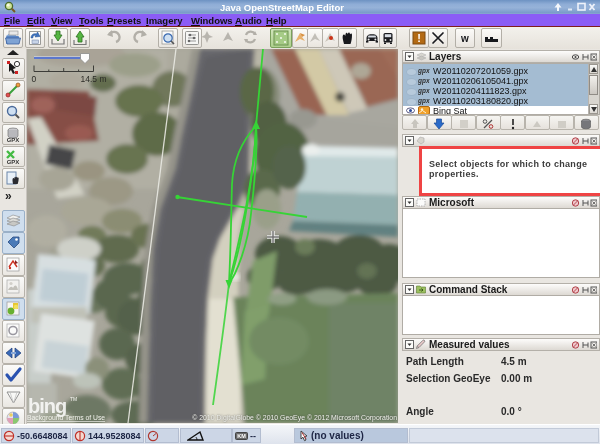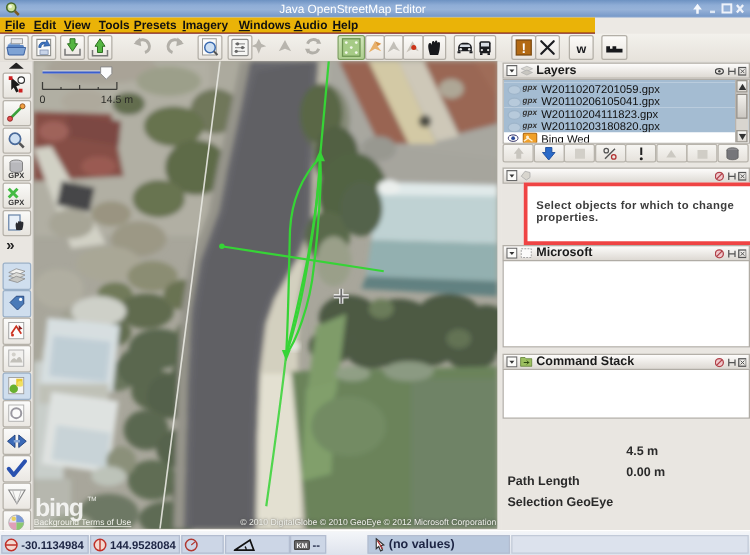--- a/index.html
+++ b/index.html
@@ -1,19 +1,19 @@
 <!DOCTYPE html>
 <html><head><meta charset="utf-8">
 <style>
 html,body{margin:0;padding:0;}
 body{width:600px;height:444px;overflow:hidden;font-family:"Liberation Sans",sans-serif;background:#ece9e4;}
 #win{position:absolute;left:0;top:0;width:600px;height:444px;}
 #titlebar{position:absolute;left:0;top:0;width:600px;height:14px;background:linear-gradient(#6d92c2 0%,#8fadd6 30%,#96b2d8 55%,#7b9cca 90%,#89a6d0 100%);}
-#title{position:absolute;left:282px;top:1.5px;transform:translateX(-50%);white-space:nowrap;font-size:9.5px;font-weight:normal;color:#fff;letter-spacing:0px;}
-#menubar{position:absolute;left:0;top:14px;width:476px;height:12px;background:#eab308;border-bottom:6px solid #7f1d1d;}
+#title{position:absolute;left:282px;top:1.5px;transform:translateX(-50%);white-space:nowrap;font-size:9.5px;font-weight:bold;color:#fff;letter-spacing:0px;}
+#menubar{position:absolute;left:0;top:14px;width:600px;height:12px;background:#8b5cf6;border-bottom:1px solid #7f1d1d;}
 .mi{position:absolute;top:1px;font-size:9.5px;font-weight:bold;color:#111;}
 #toolbar{position:absolute;left:0;top:27px;width:600px;height:22px;background:linear-gradient(#f3f1ec,#e6e2db);border-bottom:1px solid #c6c2ba;}
 .tb{position:absolute;top:1px;height:18px;border:1px solid #b3afa7;border-radius:2px;background:linear-gradient(#fcfbf9,#e9e5df);}
 .tbf{position:absolute;top:1px;height:18px;}
 #leftbar{position:absolute;left:0;top:49px;width:26px;height:375px;background:#e9e6e1;border-right:1px solid #c9c5bf;}
 .lb{position:absolute;left:2px;width:21px;height:19px;border:1px solid #b6b2aa;border-radius:2px;background:linear-gradient(#fafaf8,#e7e4de);}
 .lbb{position:absolute;left:2px;width:21px;height:20px;border:1px solid #9ab0c8;border-radius:2px;background:#cfdeee;}
 .lbw{position:absolute;left:2px;width:21px;height:20px;border:1px solid #b6b2aa;border-radius:2px;background:linear-gradient(#fbfbfa,#eae7e2);}
 #map{position:absolute;left:27px;top:49px;width:371px;height:374px;background:#a8a69a;}
 #splitter{position:absolute;left:398px;top:49px;width:3px;height:375px;background:#e9e6e1;}
@@ -24,21 +24,21 @@
 #statusbar{position:absolute;left:0;top:424px;width:600px;height:20px;background:linear-gradient(#f4f6f9,#dde2ec);border-top:1px solid #fff;}
 .sc{position:absolute;top:3px;height:13px;background:#ccd6e6;border:1px solid #b3bdd0;font-size:9px;font-weight:bold;color:#1d2544;}
 .sctx{position:absolute;top:1.5px;white-space:nowrap;}
 .lrow{position:absolute;left:0;width:185px;height:10px;background:#a4bcd2;font-size:9px;color:#111;padding-left:28px;}
 .leye{position:absolute;left:3px;top:1.5px;width:9px;height:6px;border:1px solid #9ab0c4;border-radius:50%;background:#c8d6e4;opacity:0.55;}
 .lgpx{position:absolute;left:15px;top:1px;font-size:6.5px;font-weight:bold;font-style:italic;color:#333;}
 .lname{position:absolute;left:30px;top:-0.5px;}
 .lab{position:absolute;top:0;width:23px;height:13px;border:1px solid #b8b4ac;border-radius:2px;background:linear-gradient(#f6f5f2,#e6e2dc);text-align:center;}
 .lab svg{margin-top:0px;}
 .mrow{position:absolute;left:0;width:196px;height:14px;font-size:10px;font-weight:bold;color:#2a2a2a;}
-.ml{position:absolute;left:4px;margin-top:24px;}
+.ml{position:absolute;left:4px;}
 .mv{position:absolute;left:99px;}
 </style></head><body>
 <div id="win">
 <div id="titlebar">
 <svg style="position:absolute;left:4px;top:1px" width="12" height="12" viewBox="0 0 12 12">
         <circle cx="5" cy="5" r="3.6" fill="#cfe49a" stroke="#4a6a2a" stroke-width="1.3"></circle>
         <line x1="7.8" y1="7.8" x2="11" y2="11" stroke="#7a5a20" stroke-width="2"></line>
         <circle cx="4.2" cy="4.2" r="1.4" fill="#f4f8e0"></circle>
       </svg>
 <div id="title">Java OpenStreetMap Editor</div>
@@ -457,21 +457,21 @@
 <div class="lrow" style="top:42px;background:#fff">
           <svg style="position:absolute;left:3px;top:1px" width="9" height="7" viewBox="0 0 9 7">
             <ellipse cx="4.5" cy="3.5" rx="4" ry="2.6" fill="#fff" stroke="#336" stroke-width="0.8"></ellipse>
             <circle cx="4.5" cy="3.5" r="1.5" fill="#2a4a9a"></circle>
           </svg>
           <svg style="position:absolute;left:15px;top:0px" width="12" height="9" viewBox="0 0 12 9">
             <rect x="0.5" y="0.5" width="11" height="8" rx="1.5" fill="#f0a028" stroke="#b06810" stroke-width="1"></rect>
             <circle cx="4" cy="3.5" r="1.2" fill="#fcf0d8"></circle>
             <path d="M1 7 L4.5 4.5 L8 7" stroke="#fcf0d8" stroke-width="1" fill="none"></path>
           </svg>
-          <span class="lname">Bing Wed</span>
+          <span class="lname">Bing Sat</span>
         </div>
 
 <div style="position:absolute;left:185px;top:0;width:10px;height:50px;background:#d8d5cf;border-left:1px solid #b8b4ae">
 <div style="position:absolute;left:0;top:0;width:9px;height:10px;background:linear-gradient(#fafaf8,#dcd8d2);border:1px solid #9a968f;box-sizing:border-box"></div>
 <svg style="position:absolute;left:2px;top:3px" width="6" height="5" viewBox="0 0 6 5">
             <path d="M3 0 L6 5 L0 5 Z" fill="#333"></path>
           </svg>
 <div style="position:absolute;left:0;top:11px;width:9px;height:20px;background:linear-gradient(#f2f0ec,#ccc8c2);border:1px solid #908c86;box-sizing:border-box"></div>
 <div style="position:absolute;left:0;top:40px;width:9px;height:10px;background:linear-gradient(#fafaf8,#dcd8d2);border:1px solid #9a968f;box-sizing:border-box"></div>
 <svg style="position:absolute;left:2px;top:43px" width="6" height="5" viewBox="0 0 6 5">
@@ -562,38 +562,60 @@
 <svg style="position:absolute;left:169px;top:1.5px" width="25" height="8" viewBox="0 0 25 8">
           <circle cx="3.5" cy="4" r="3.2" fill="#f0c8cc" stroke="#b04048" stroke-width="1"></circle>
           <line x1="1.3" y1="6.2" x2="5.7" y2="1.8" stroke="#b04048" stroke-width="0.9"></line>
           <path d="M11 1 L11 7 M11 4 L16 4 M16 1.5 L16 6.5" stroke="#555" stroke-width="1" fill="none"></path>
           <rect x="19" y="1" width="6" height="6" fill="none" stroke="#555" stroke-width="1"></rect>
           <path d="M20.5 2.5 L23.5 5.5 M23.5 2.5 L20.5 5.5" stroke="#555" stroke-width="0.8"></path>
         </svg>
 </div>
 <div class="pbody" style="top:246px;height:38px"></div>
 
+<div class="phead" style="top:289px">
+<svg style="position:absolute;left:2px;top:1px" width="9" height="9" viewBox="0 0 9 9">
+          <rect x="0.5" y="0.5" width="8" height="8" fill="#fcfcfa" stroke="#666"></rect>
+          <path d="M2.5 3.5 h4 l-2 2.5 z" fill="#333"></path>
+        </svg>
+<svg style="position:absolute;left:12px;top:0px" width="11" height="11" viewBox="0 0 11 11">
+          <path d="M1.5 9.5 L2.2 7 L8 1.2 C8.8 0.4 10.4 1.8 9.6 2.8 L4 8.5 Z" fill="#e8c8c8" stroke="#777" stroke-width="0.8"></path>
+          <path d="M2.2 7 L4 8.5" stroke="#777" stroke-width="0.6"></path>
+        </svg>
+<span class="ptitle">Measured values</span>
+<svg style="position:absolute;left:169px;top:1.5px" width="25" height="8" viewBox="0 0 25 8">
+          <circle cx="3.5" cy="4" r="3.2" fill="#f0c8cc" stroke="#b04048" stroke-width="1"></circle>
+          <line x1="1.3" y1="6.2" x2="5.7" y2="1.8" stroke="#b04048" stroke-width="0.9"></line>
+          <path d="M11 1 L11 7 M11 4 L16 4 M16 1.5 L16 6.5" stroke="#555" stroke-width="1" fill="none"></path>
+          <rect x="19" y="1" width="6" height="6" fill="none" stroke="#555" stroke-width="1"></rect>
+          <path d="M20.5 2.5 L23.5 5.5 M23.5 2.5 L20.5 5.5" stroke="#555" stroke-width="0.8"></path>
+        </svg>
+</div>
 <div style="position:absolute;left:1px;top:301px;width:196px;height:73px">
 <div class="mrow" style="top:6px">
           <span class="ml">Path Length</span>
           <span class="mv">4.5 m</span>
         </div>
 <div class="mrow" style="top:22.5px">
           <span class="ml">Selection GeoEye</span>
           <span class="mv">0.00 m</span>
+        </div>
+<div class="mrow" style="top:55.5px">
+          <span class="ml">Angle</span>
+          <span class="mv">0.0 °</span>
         </div>
 </div>
 </div>
 <div id="statusbar">
 <div class="sc" style="left:1px;width:68px">
         <svg style="position:absolute;left:1px;top:0.5px" width="12" height="12" viewBox="0 0 12 12">
           <circle cx="6" cy="6" r="4.6" fill="#f4d8d0" stroke="#c03028" stroke-width="1.2"></circle>
           <line x1="1.4" y1="6" x2="10.6" y2="6" stroke="#c03028" stroke-width="1.1"></line>
         </svg>
-        <span class="sctx" style="left:15px">-30.1134984</span>
+        <span class="sctx" style="left:15px">-50.6648084</span>
       </div>
 <div class="sc" style="left:72px;width:70px">
         <svg style="position:absolute;left:1px;top:0.5px" width="12" height="12" viewBox="0 0 12 12">
           <circle cx="6" cy="6" r="4.6" fill="#f4d8d0" stroke="#c03028" stroke-width="1.2"></circle>
           <line x1="6" y1="1.4" x2="6" y2="10.6" stroke="#c03028" stroke-width="1.1"></line>
         </svg>
         <span class="sctx" style="left:15px">144.9528084</span>
       </div>
 <div class="sc" style="left:145px;width:32px">
         <svg style="position:absolute;left:1px;top:0.5px" width="12" height="12" viewBox="0 0 12 12">

